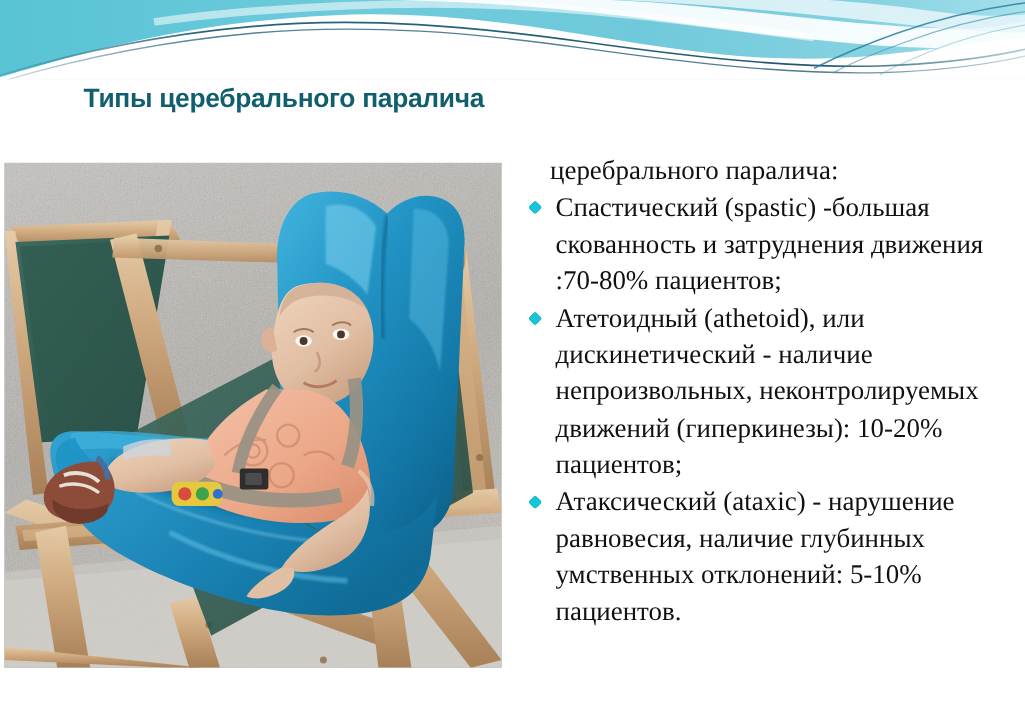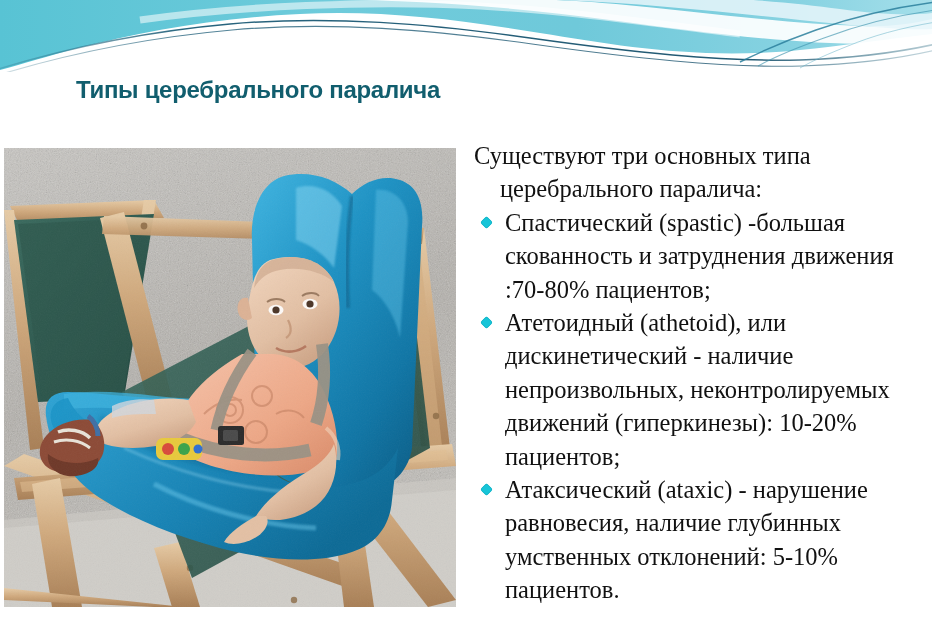--- a/index.html
+++ b/index.html
@@ -397,21 +397,20 @@
         </g>
       </g>
 
       <rect x="0" y="0" width="452" height="459" fill="#7e7b77" filter="url(#grain)" opacity="0.18"></rect>
     </svg>
   </div>
 
   <div id="body-text">
 
     <div class="para para-intro">
-      <span class="ln">Существуют три основных типа</span>
       <span class="ln cont">церебрального паралича:</span>
     </div>
 
     <div class="para bullet-item">
       <span class="bullet-dot"></span>
       <span class="ln">Спастический (spastic) -большая</span>
       <span class="ln">скованность и затруднения движения</span>
       <span class="ln">:70-80% пациентов;</span>
     </div>
 

